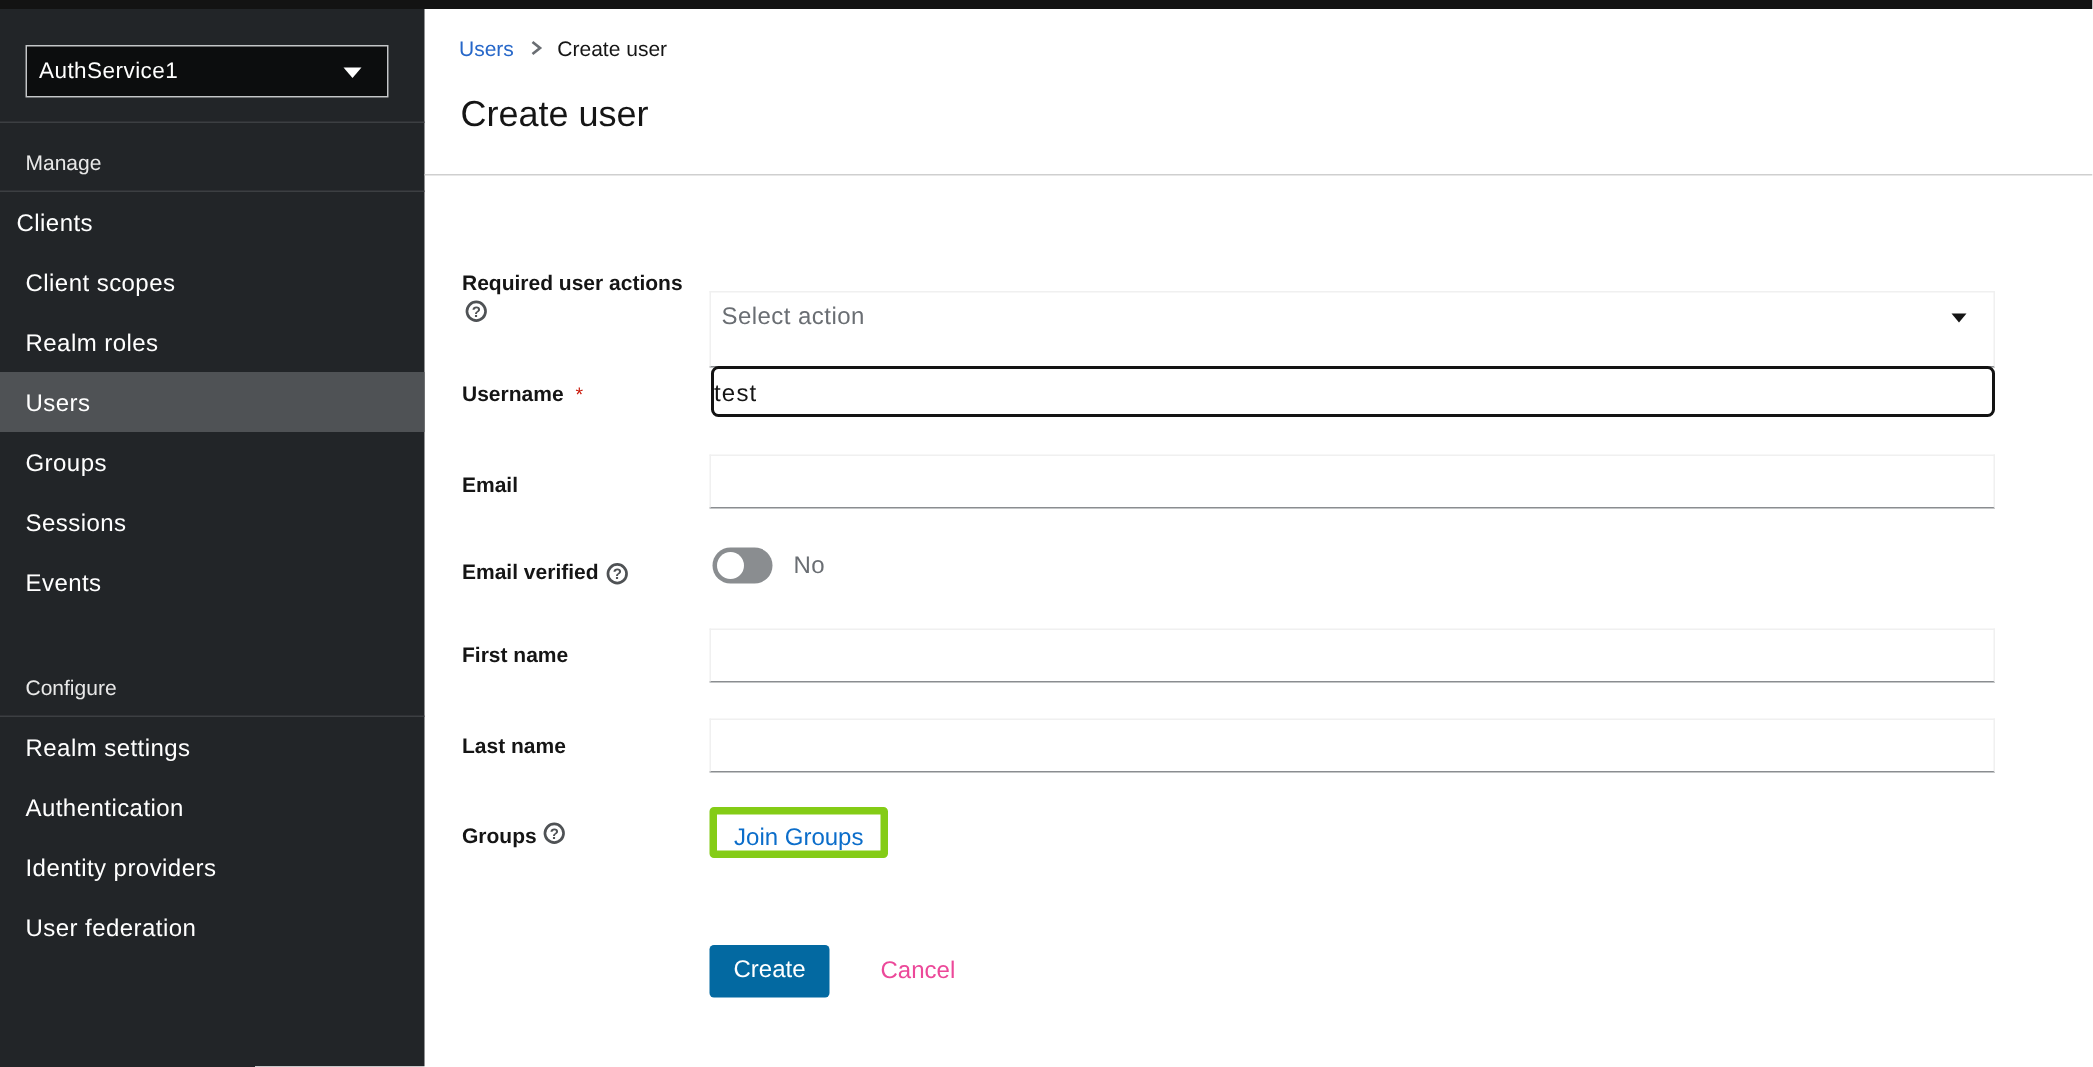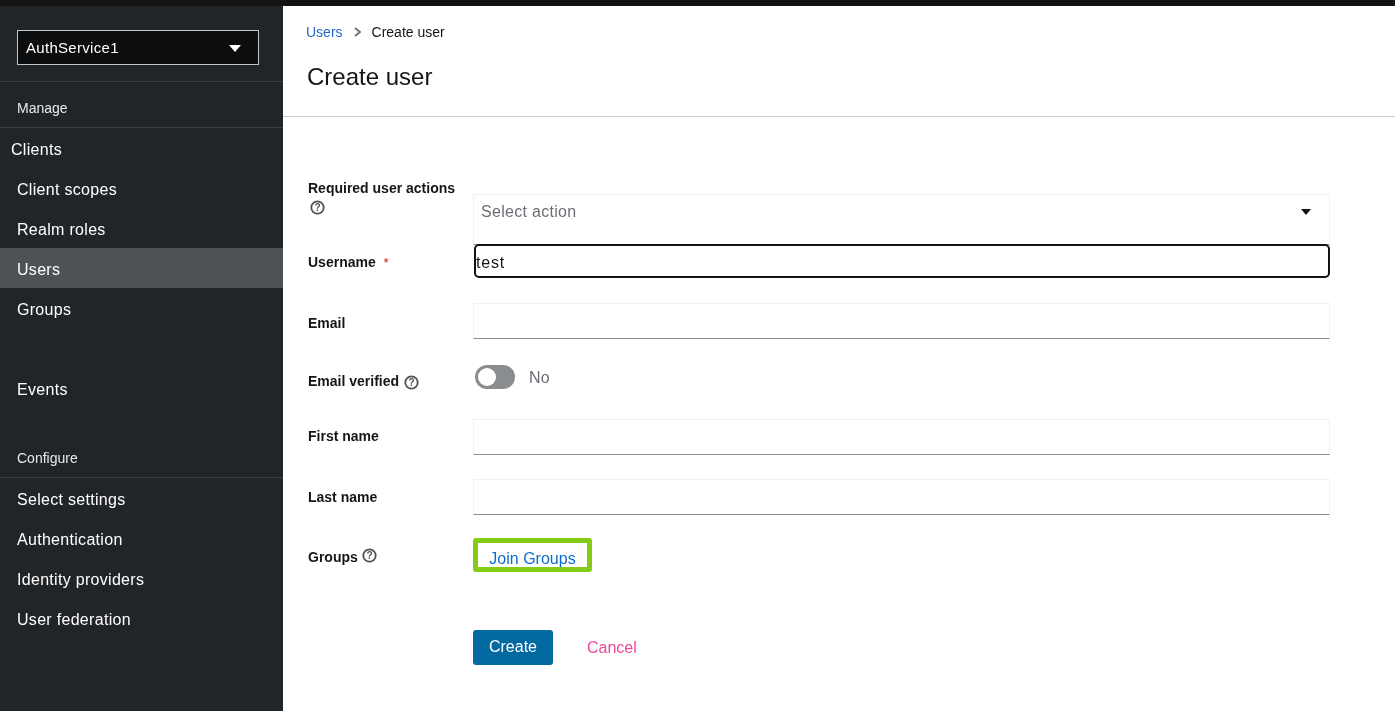--- a/index.html
+++ b/index.html
@@ -43,24 +43,25 @@
     <span class="abs realm-caret"></span>
   </div>
   <div class="abs navdiv" style="top:75px;"></div>
   <div class="abs navtitle" style="top:94px;">Manage</div>
   <div class="abs navdiv" style="top:121px;"></div>
   <div class="abs navitem" style="top:122px;padding-left:11px;">Clients</div>
   <div class="abs navitem" style="top:202px;">Realm roles</div>
   <div class="abs navitem" style="top:162px;">Client scopes</div>
   <div class="abs navitem cur" style="top:242px;">Users</div>
   <div class="abs navitem" style="top:282px;">Groups</div>
+  <div class="abs navitem" style="top:322px;">Sessions</div>
   <div class="abs navitem" style="top:362px;">Events</div>
   <div class="abs navtitle" style="top:444px;">Configure</div>
   <div class="abs navdiv" style="top:471px;"></div>
-  <div class="abs navitem" style="top:472px;">Select settings</div>
+  <div class="abs navitem" style="top:472px;">Realm settings</div>
   <div class="abs navitem" style="top:512px;">Authentication</div>
   <div class="abs navitem" style="top:552px;">Identity providers</div>
   <div class="abs navitem" style="top:592px;">User federation</div>
 </div>
 
 <div class="abs crumb"><a>Users</a><span class="sep"><svg width="9" height="10" viewBox="0 0 9 10">
         <path d="M2 1 L7 5 L2 9" fill="none" stroke="#6a6e73" stroke-width="1.8"></path>
       </svg></span>Create user</div>
 <div class="abs title">Create user</div>
 <div class="abs hdiv"></div>

